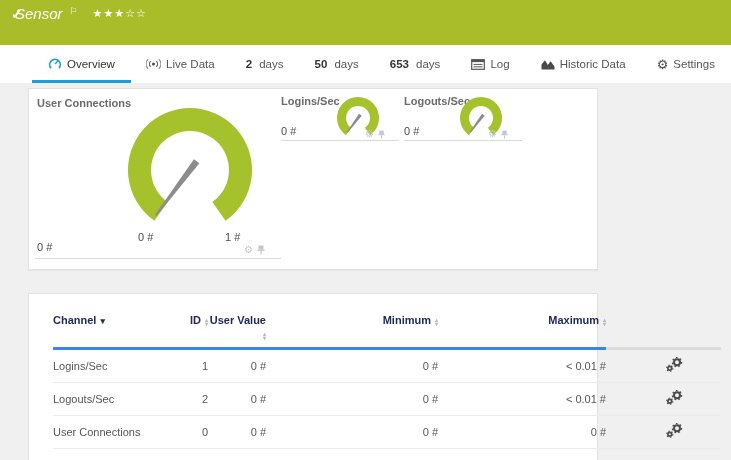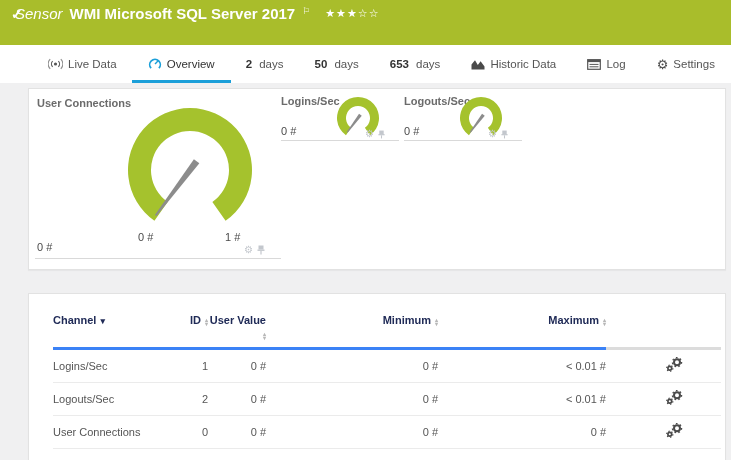--- a/index.html
+++ b/index.html
@@ -40,21 +40,21 @@
   .tab.active { color:#333; }
   .tab.active::after {
     content:''; position:absolute; left:-14px; right:-14px; bottom:0;
     height:3px; background:#1b9fd9;
   }
   .tab svg, .tab .gear-glyph { flex:0 0 auto; }
   .gear-glyph { font-size:13px; color:#4d4d4d; line-height:1; }
 
   
   .card {
-    position:absolute; left:28px; width:698px; background:#fff;
+    position:absolute; left:28px; width:570px; background:#fff;
     border:1px solid #e2e2e2; box-shadow:0 1px 1px rgba(0,0,0,.04);
   }
   .card-gauges { top:88px; height:182px; }
   .card-table  { top:293px; height:170px; border-bottom:none; }
 
   
   .block { position:absolute; border-bottom:1px solid #d9d9d9; }
   .block-title { position:absolute; left:2px; top:2px; font-size:11px; font-weight:bold; color:#6b6b6b; }
   .block-value { position:absolute; left:2px; bottom:5px; font-size:11px; color:#4a4a4a; }
   .block-icons { position:absolute; display:flex; align-items:center; gap:4px; }
@@ -95,78 +95,77 @@
   .sort-stack i { font-style:normal; font-size:6px; line-height:4px; }
   .sort-active { color:#202b57; font-size:9px; margin-left:4px; font-style:normal; }
 </style>
 </head>
 <body>
 
 <div class="header">
   <span class="hdr-check">✓</span>
   <div class="hdr-line1">
     <span class="hdr-kind">Sensor</span>
-    <span class="hdr-title">WMI Microsoft SQL Server 2017</span>
     <span class="hdr-flag">⚐</span>
     <span class="hdr-stars">★★★☆☆</span>
   </div>
   <div class="hdr-status">OK</div>
 </div>
 
 <div class="tabbar">
+
+  <div class="tab active">
+    <svg width="14" height="14" viewBox="0 0 14 14">
+      <path d="M 3.1 11.2 A 5.3 5.3 0 1 1 10.9 11.2" fill="none" stroke="#1b9fd9" stroke-width="1.7"></path>
+      <path d="M 7 7 L 10.2 3.8" stroke="#1b9fd9" stroke-width="1.4"></path>
+    </svg>
+    <span>Overview</span>
+  </div>
 
   <div class="tab">
     <svg width="15" height="12" viewBox="0 0 15 12">
       <circle cx="7.5" cy="6" r="1.6" fill="#555"></circle>
       <path d="M 4.6 3.2 A 4 4 0 0 0 4.6 8.8" fill="none" stroke="#555" stroke-width="1.1"></path>
       <path d="M 10.4 3.2 A 4 4 0 0 1 10.4 8.8" fill="none" stroke="#555" stroke-width="1.1"></path>
       <path d="M 2.2 1.2 A 6.6 6.6 0 0 0 2.2 10.8" fill="none" stroke="#555" stroke-width="1.1" opacity="0.65"></path>
       <path d="M 12.8 1.2 A 6.6 6.6 0 0 1 12.8 10.8" fill="none" stroke="#555" stroke-width="1.1" opacity="0.65"></path>
     </svg>
     <span>Live Data</span>
   </div>
 
-  <div class="tab active">
-    <svg width="14" height="14" viewBox="0 0 14 14">
-      <path d="M 3.1 11.2 A 5.3 5.3 0 1 1 10.9 11.2" fill="none" stroke="#1b9fd9" stroke-width="1.7"></path>
-      <path d="M 7 7 L 10.2 3.8" stroke="#1b9fd9" stroke-width="1.4"></path>
-    </svg>
-    <span>Overview</span>
-  </div>
-
   <div class="tab">
     <span class="tab-num">2</span>
     <span>days</span>
   </div>
 
   <div class="tab">
     <span class="tab-num">50</span>
     <span>days</span>
   </div>
 
   <div class="tab">
     <span class="tab-num">653</span>
     <span>days</span>
-  </div>
-
-  <div class="tab">
-    <svg width="14" height="12" viewBox="0 0 14 12">
-      <path d="M 0.5 11.5 L 0.5 6.5 L 4 2.2 L 6.8 7 L 9.6 3.2 L 13.5 8.6 L 13.5 11.5 Z" fill="#4a4a4a"></path>
-    </svg>
-    <span>Historic Data</span>
   </div>
 
   <div class="tab">
     <svg width="14" height="11" viewBox="0 0 14 11">
       <rect x="0.7" y="0.7" width="12.6" height="9.6" fill="none" stroke="#555" stroke-width="1.2"></rect>
       <rect x="0.7" y="0.7" width="12.6" height="2.4" fill="#555"></rect>
       <line x1="2.5" y1="5.4" x2="11.5" y2="5.4" stroke="#555" stroke-width="1"></line>
       <line x1="2.5" y1="7.8" x2="11.5" y2="7.8" stroke="#555" stroke-width="1"></line>
     </svg>
     <span>Log</span>
+  </div>
+
+  <div class="tab">
+    <svg width="14" height="12" viewBox="0 0 14 12">
+      <path d="M 0.5 11.5 L 0.5 6.5 L 4 2.2 L 6.8 7 L 9.6 3.2 L 13.5 8.6 L 13.5 11.5 Z" fill="#4a4a4a"></path>
+    </svg>
+    <span>Historic Data</span>
   </div>
 
   <div class="tab">
     <span class="gear-glyph">⚙</span>
     <span>Settings</span>
   </div>
 </div>
 
 <div class="card card-gauges">
 

